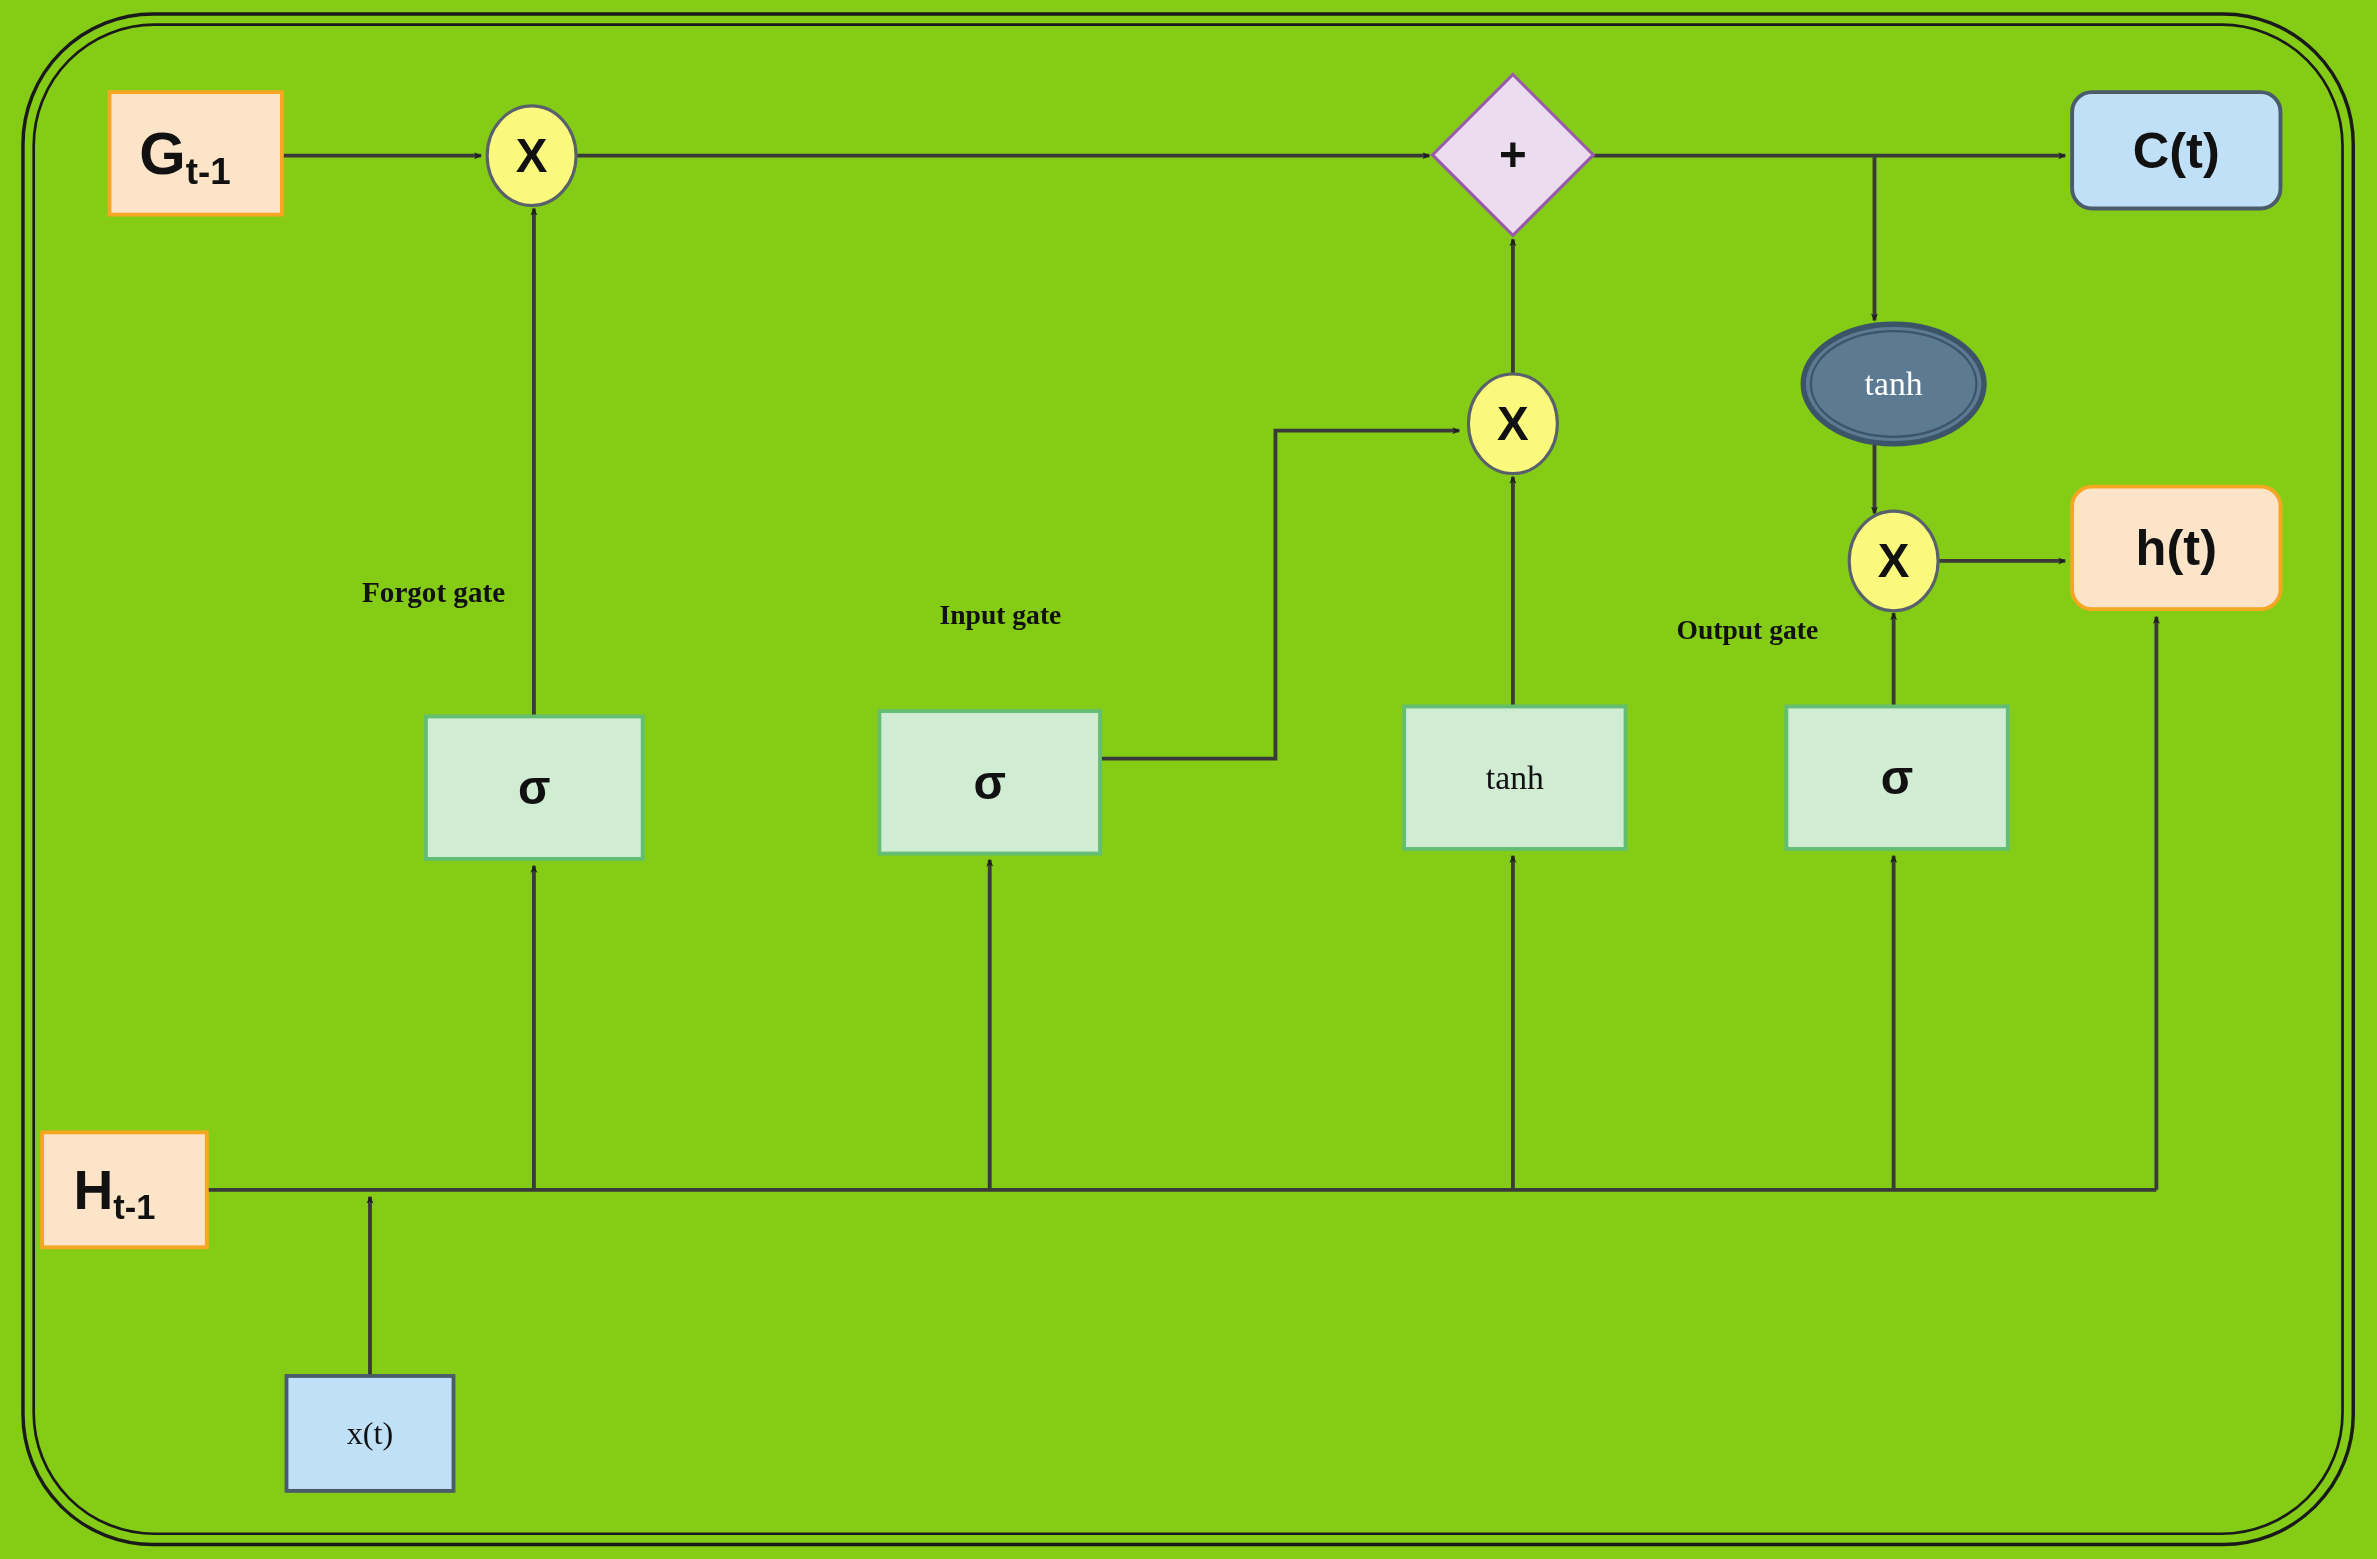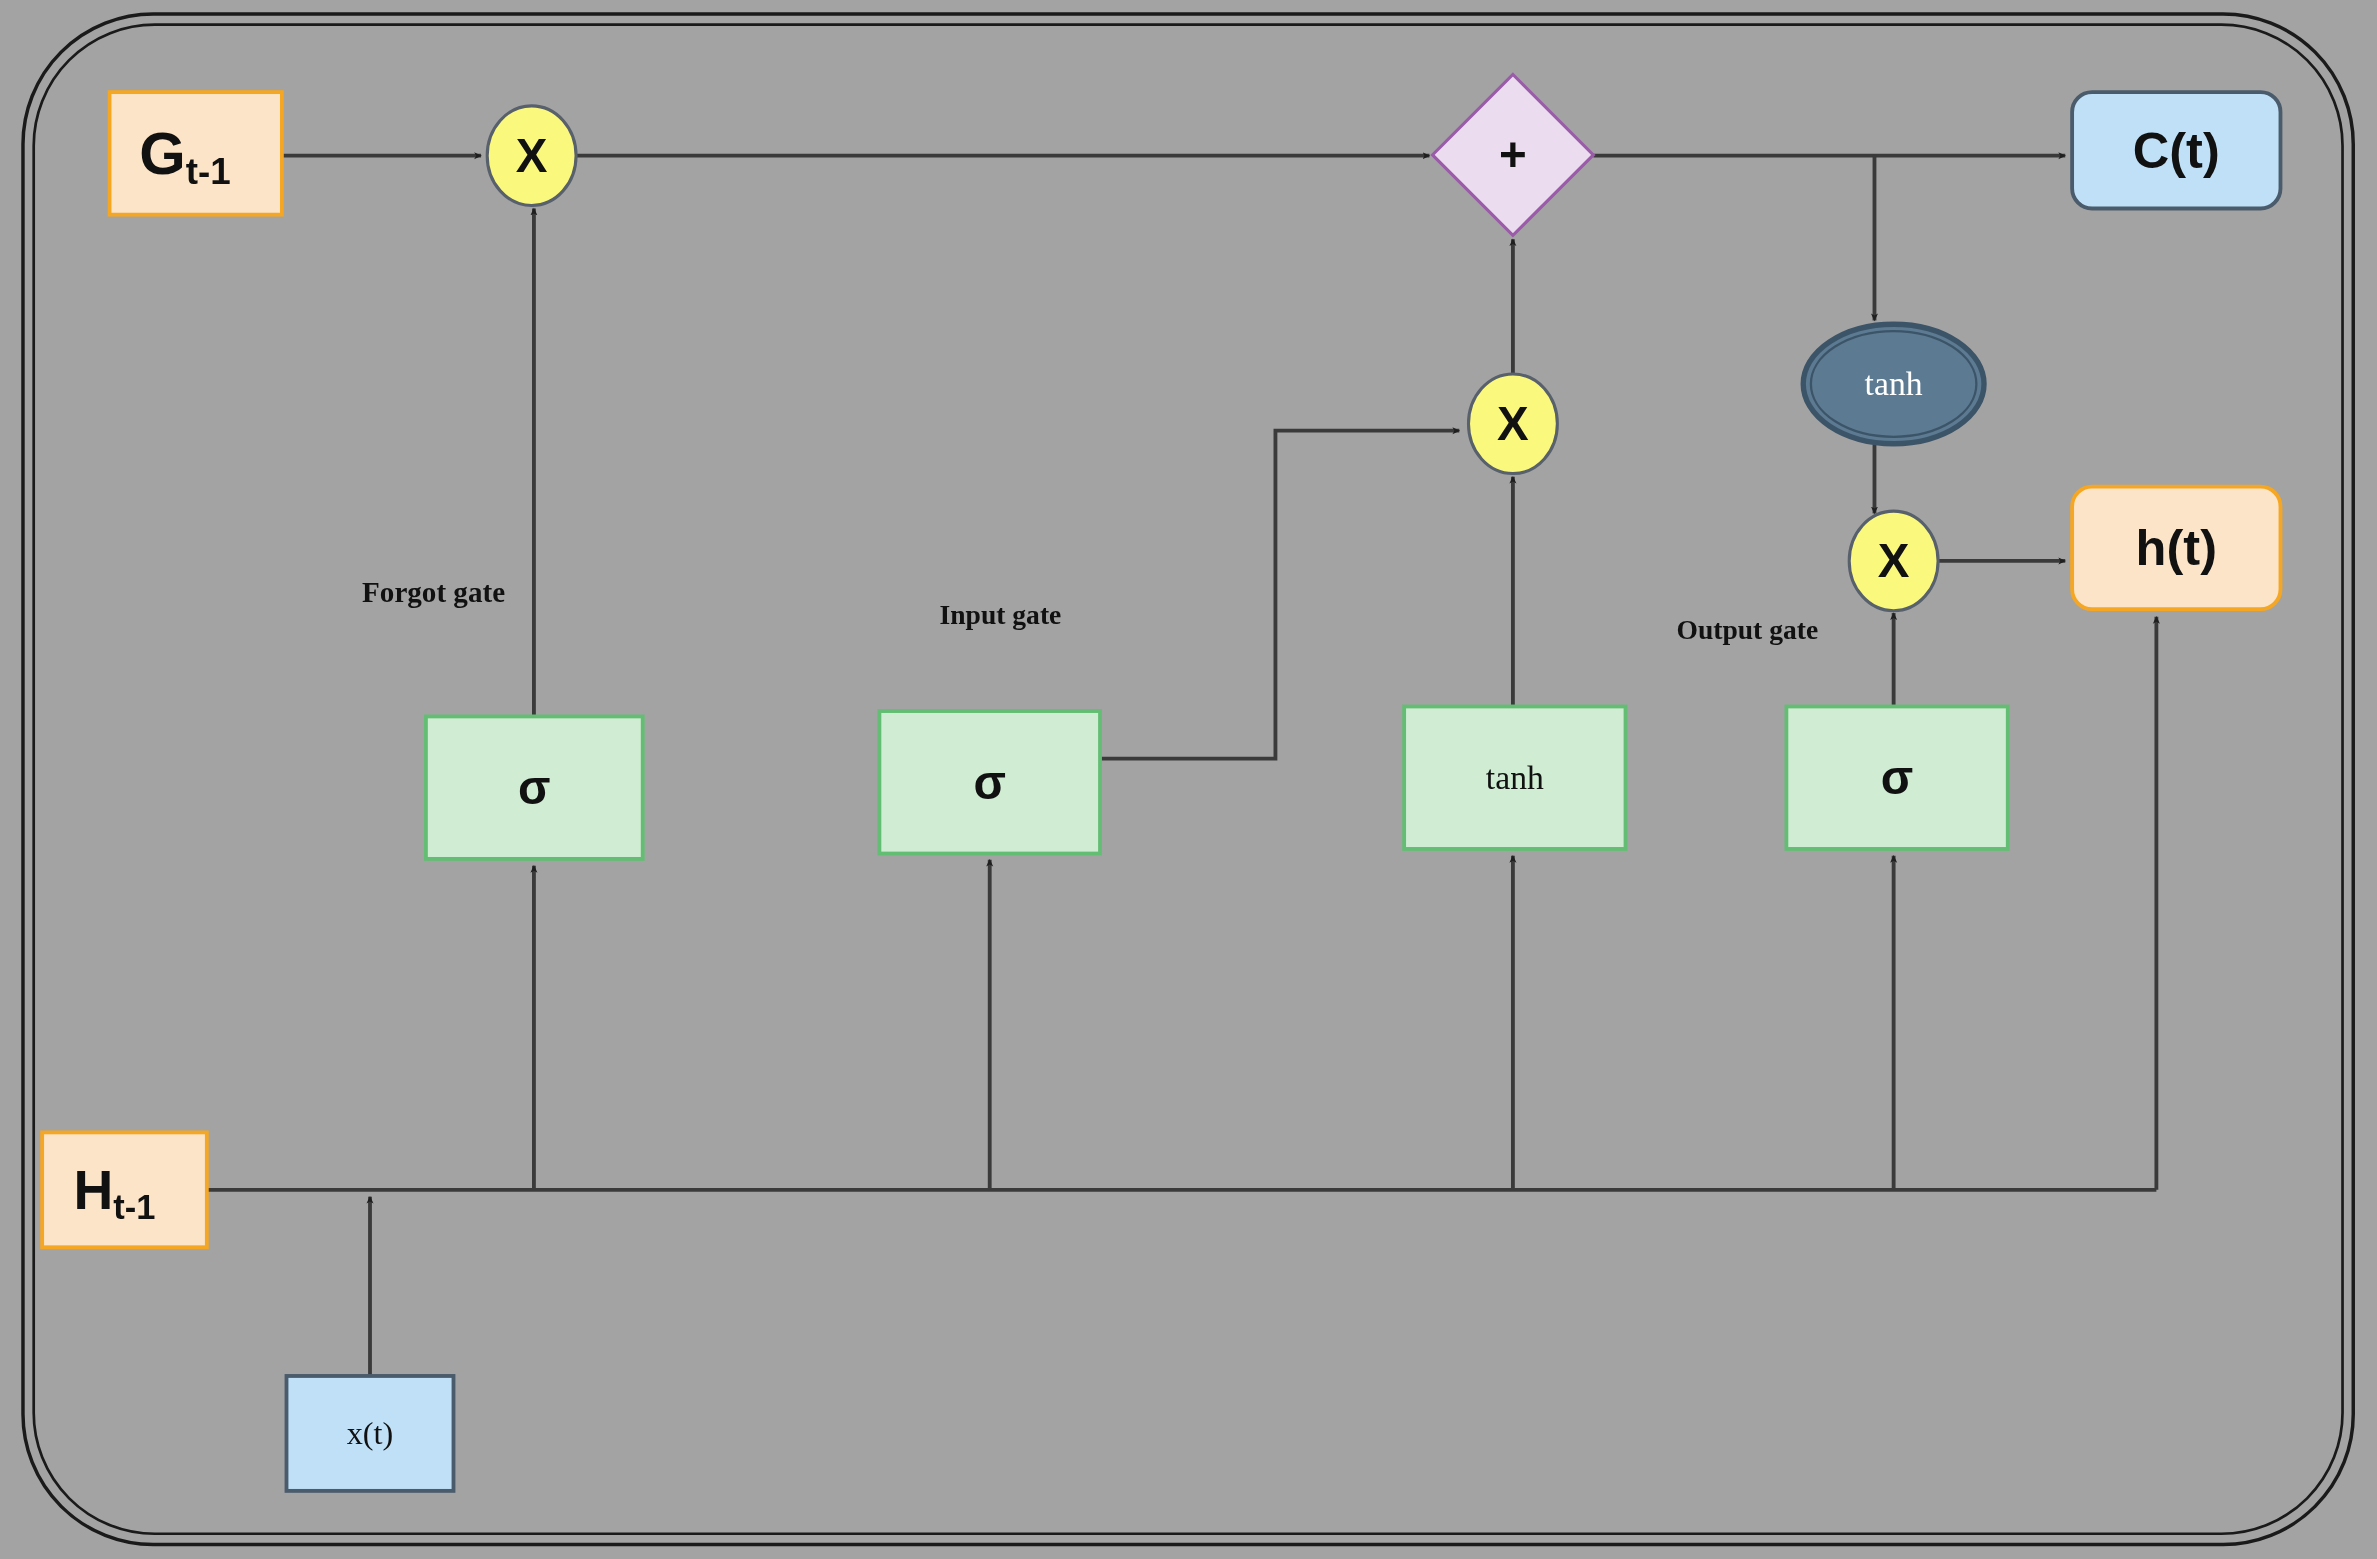--- a/index.html
+++ b/index.html
@@ -10,21 +10,21 @@
   body {
     width: 2377px;
     height: 1560px;
     font-family: "Liberation Sans", sans-serif;
     overflow: hidden;
   }
   #diagram-root {
     position: relative;
     width: 2377px;
     height: 1560px;
-    background: #a3a3a3;
+    background: #84cc16;
   }
   svg.layer {
     position: absolute;
     top: 0;
     left: 0;
     width: 2377px;
     height: 1560px;
   }
 </style>
 </head>

